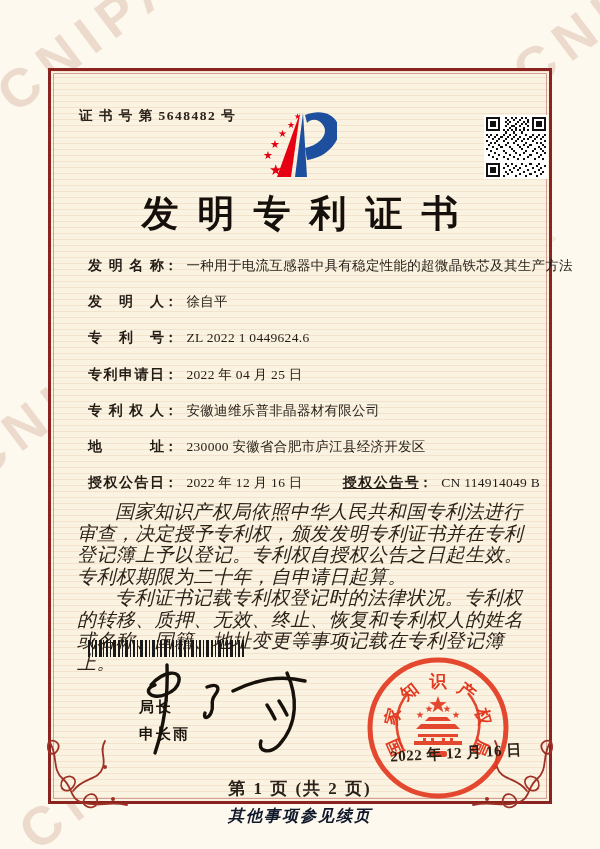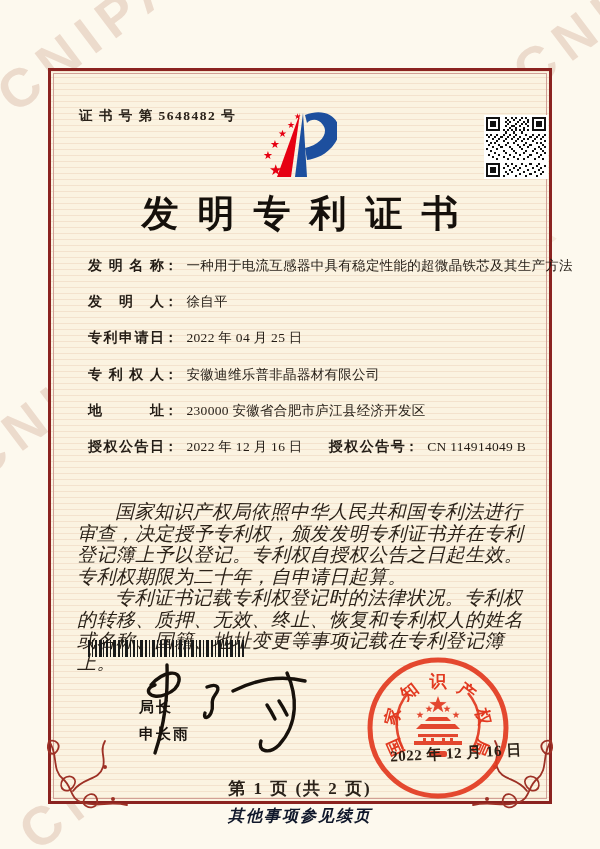--- a/index.html
+++ b/index.html
@@ -59,21 +59,21 @@
 
   
   .fields { position:absolute; left:37px; right:12px; top:186px; z-index:3; }
   .field-row { height:36.2px; white-space:nowrap; font-size:13.5px; }
   .flabel {
     display:inline-block; width:76px; font-weight:bold; font-size:14px;
     text-align:justify; text-align-last:justify; vertical-align:baseline; color:#231c15;
   }
   .colon { font-weight:bold; margin-right:9px; color:#231c15; }
   .fvalue { font-weight:normal; color:#231c15; letter-spacing:0.3px; }
-  .pair2 { margin-left:26px; }
+  .pair2 { margin-left:40px;text-decoration:underline; }
 
   
   .body-text {
     position:absolute; left:26px; right:24px; top:430px; z-index:3;
     font-size:19px; line-height:21.5px; color:#2b2219; letter-spacing:0.4px;
     font-style:italic;
   }
   .body-text p { text-indent:2em; }
 
   
@@ -164,20 +164,23 @@
     </div>
 
     <div class="doc-title">发明专利证书</div>
 
     <div class="fields">
       <div class="field-row">
         <span class="flabel">发明名称</span><span class="colon">：</span><span class="fvalue">一种用于电流互感器中具有稳定性能的超微晶铁芯及其生产方法</span>
       </div>
       <div class="field-row">
         <span class="flabel">发明人</span><span class="colon">：</span><span class="fvalue">徐自平</span>
+      </div>
+      <div class="field-row">
+        <span class="flabel">专利号</span><span class="colon">：</span><span class="fvalue">ZL 2022 1 0449624.6</span>
       </div>
       <div class="field-row">
         <span class="flabel">专利申请日</span><span class="colon">：</span><span class="fvalue">2022 年 04 月 25 日</span>
       </div>
       <div class="field-row">
         <span class="flabel">专利权人</span><span class="colon">：</span><span class="fvalue">安徽迪维乐普非晶器材有限公司</span>
       </div>
       <div class="field-row">
         <span class="flabel">地址</span><span class="colon">：</span><span class="fvalue">230000  安徽省合肥市庐江县经济开发区</span>
       </div>

